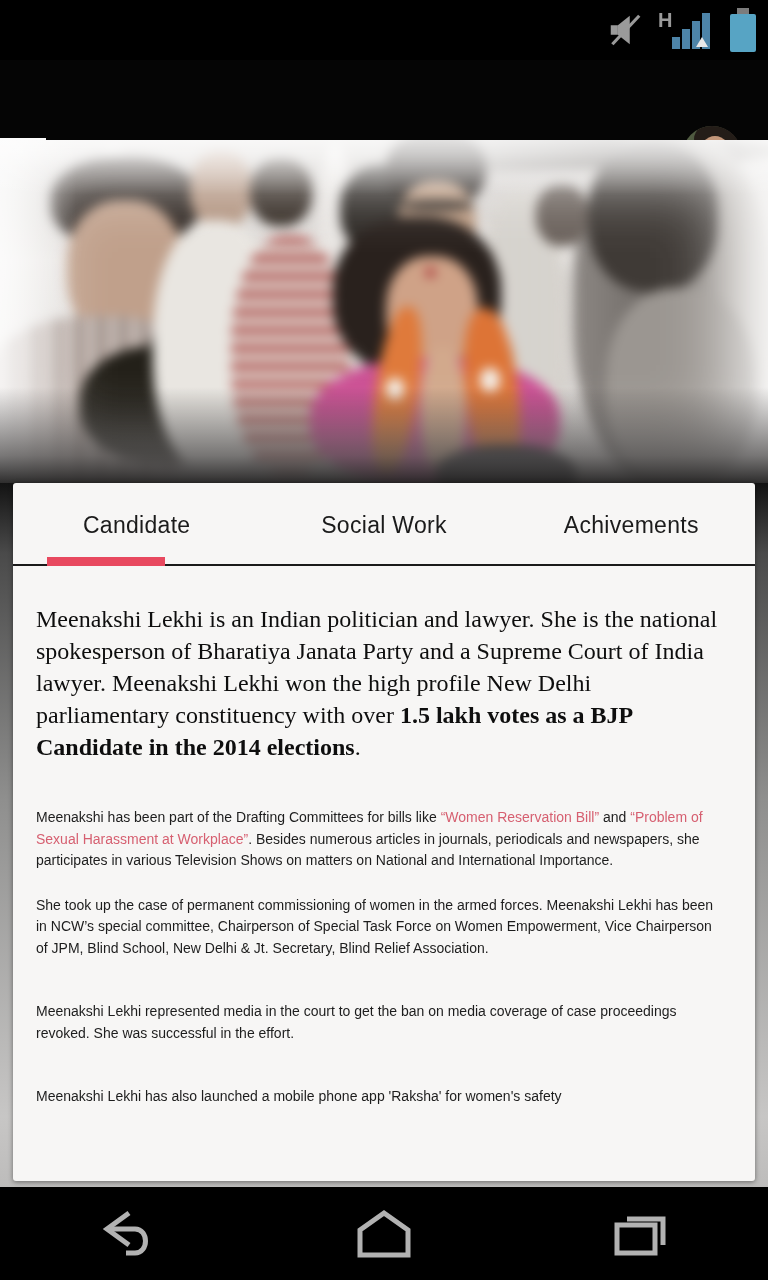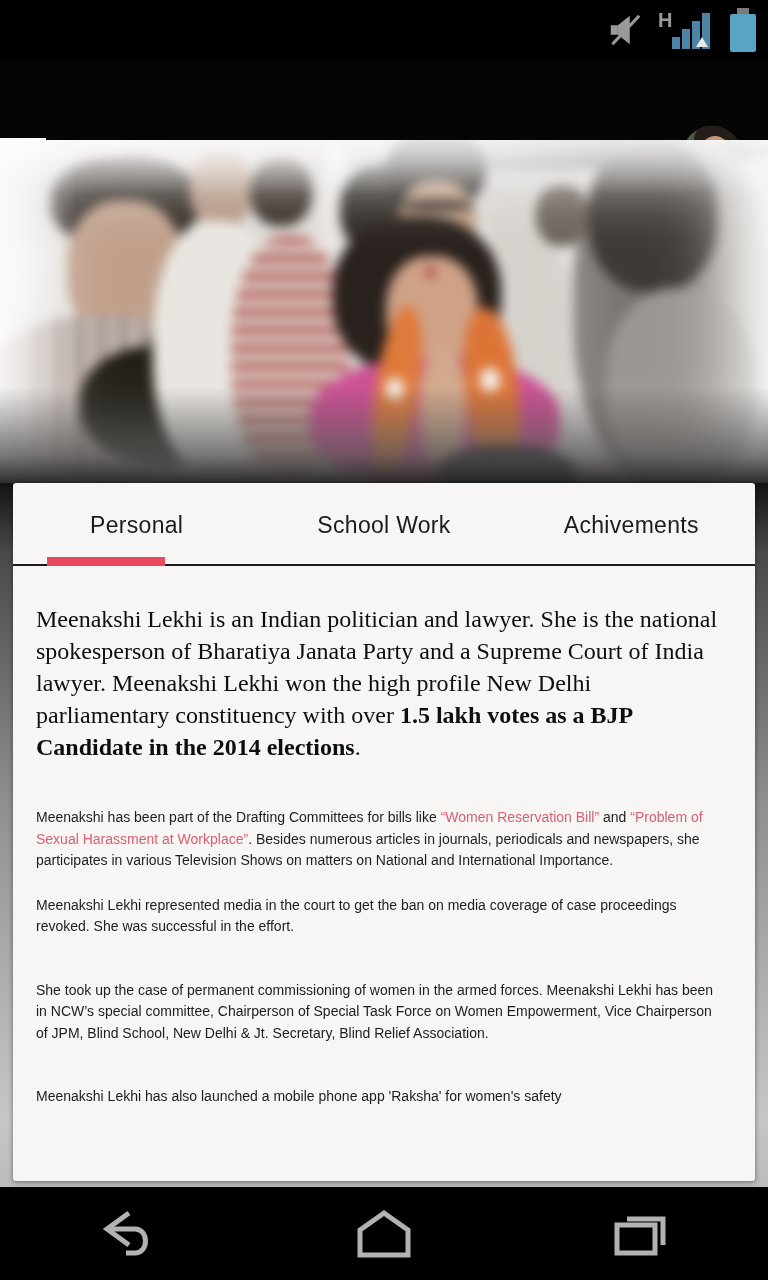--- a/index.html
+++ b/index.html
@@ -194,34 +194,34 @@
     </div>
     <div class="vignette"></div>
     <div class="topfade"></div>
     <div class="bottomfade"></div>
   </div>
 
   <div class="backdrop"></div>
 
   <div class="card">
     <div class="tabbar">
-      <div class="tab">Personal</div>
-      <div class="tab">School Work</div>
+      <div class="tab">Candidate</div>
+      <div class="tab">Social Work</div>
       <div class="tab">Achivements</div>
       <div class="tab-underline-track"></div>
       <div class="tab-underline"></div>
     </div>
 
     <div class="card-body">
       <p class="intro"><span>Meenakshi Lekhi is an Indian politician and lawyer. She is the national spokesperson of Bharatiya Janata Party and a Supreme Court of India lawyer. Meenakshi Lekhi won the high profile New Delhi parliamentary constituency with over </span><b>1.5 lakh votes as a BJP Candidate in the 2014 elections</b><span>.</span></p>
 
       <p class="para"><span>Meenakshi has been part of the Drafting Committees for bills like </span><span class="link">“Women Reservation Bill”</span><span> and </span><span class="link">“Problem of Sexual Harassment at Workplace”</span><span>. Besides numerous articles in journals, periodicals and newspapers, she participates in various Television Shows on matters on National and International Importance.</span></p>
 
+      <p class="para gap-lg">She took up the case of permanent commissioning of women in the armed forces. Meenakshi Lekhi has been in NCW’s special committee, Chairperson of Special Task Force on Women Empowerment, Vice Chairperson of JPM, Blind School, New Delhi &amp; Jt. Secretary, Blind Relief Association.</p>
       <p class="para gap-lg">Meenakshi Lekhi represented media in the court to get the ban on media coverage of case proceedings revoked. She was successful in the effort.</p>
-      <p class="para gap-lg">She took up the case of permanent commissioning of women in the armed forces. Meenakshi Lekhi has been in NCW’s special committee, Chairperson of Special Task Force on Women Empowerment, Vice Chairperson of JPM, Blind School, New Delhi &amp; Jt. Secretary, Blind Relief Association.</p>
       <p class="para gap-lg">Meenakshi Lekhi has also launched a mobile phone app 'Raksha' for women's safety</p>
 
     </div>
   </div>
 
   <div class="nav-bar">
     <div class="nav-btn">
       <svg width="58" height="50" viewBox="0 0 58 50">
         <path d="M30 4 L8 20 L30 36" stroke-linejoin="miter"></path>
         <path d="M8 20 H36 C50 20 50 44 36 44 H27"></path>

